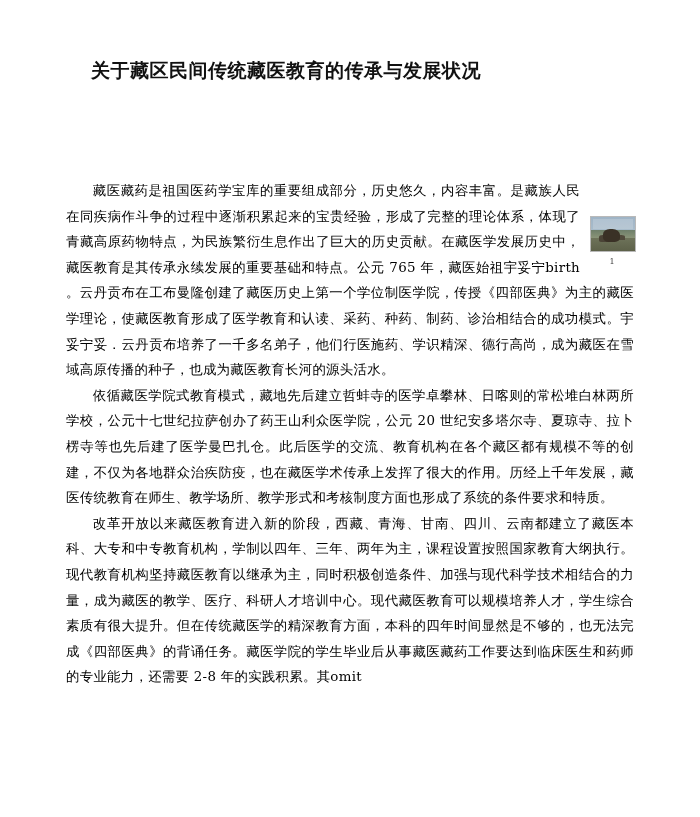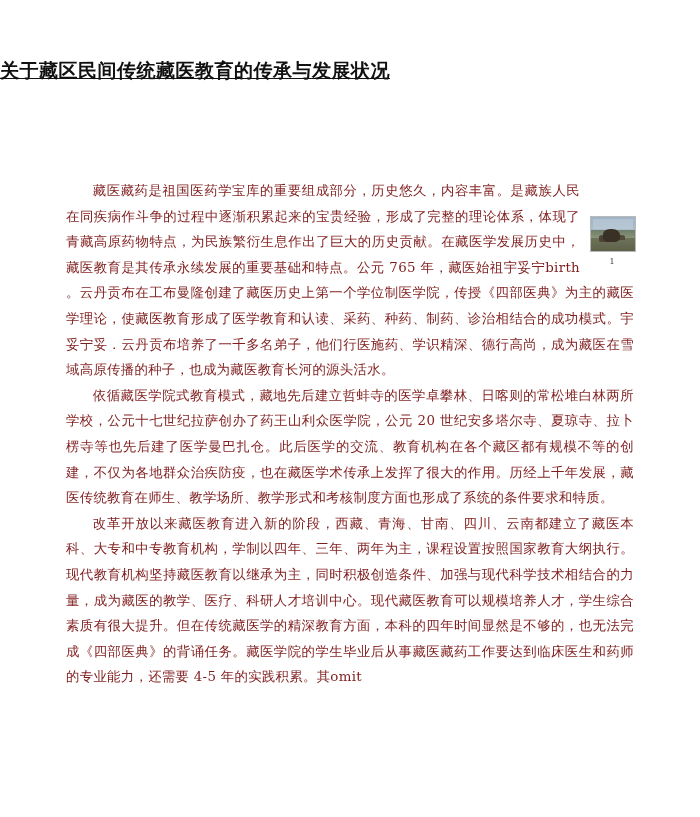--- a/index.html
+++ b/index.html
@@ -19,42 +19,41 @@
     width: 700px;
     height: 817px;
     box-sizing: border-box;
     padding: 0;
   }
   .doc-title {
     position: absolute;
     top: 58px;
     left: 0;
     width: 572px;
-    text-align: left;
+    text-align: center;
     font-size: 19px;
     font-weight: bold;
     letter-spacing: 0.5px;
     color: #111111;
     font-family: "DejaVu Serif", "Liberation Serif", serif;
-    text-decoration: underline;
   }
   .body-text {
     position: absolute;
     top: 178px;
     left: 66px;
     width: 568px;
   }
   .para {
     font-size: 13.4px;
     line-height: 25.6px;
     text-align: justify;
     text-justify: inter-ideograph;
     margin: 0 0 0 0;
     text-indent: 2em;
-    color: #7f1d1d;
+    color: #000000;
     letter-spacing: 0.3px;
   }
   
   .float-figure {
     float: right;
     width: 44px;
     height: 34px;
     margin: 38px 0 6px 10px;
     position: relative;
     shape-outside: margin-box;
@@ -105,16 +104,16 @@
 
   <div class="body-text">
 
     <div class="float-figure">
       <div class="figure-img"></div>
       <div class="figure-caption">1</div>
     </div>
 
     <p class="para">藏医藏药是祖国医药学宝库的重要组成部分，历史悠久，内容丰富。是藏族人民在同疾病作斗争的过程中逐渐积累起来的宝贵经验，形成了完整的理论体系，体现了青藏高原药物特点，为民族繁衍生息作出了巨大的历史贡献。在藏医学发展历史中，藏医教育是其传承永续发展的重要基础和特点。公元 765 年，藏医始祖宇妥宁birth 。云丹贡布在工布曼隆创建了藏医历史上第一个学位制医学院，传授《四部医典》为主的藏医学理论，使藏医教育形成了医学教育和认读、采药、种药、制药、诊治相结合的成功模式。宇妥宁妥．云丹贡布培养了一千多名弟子，他们行医施药、学识精深、德行高尚，成为藏医在雪域高原传播的种子，也成为藏医教育长河的源头活水。</p>
     <p class="para">依循藏医学院式教育模式，藏地先后建立哲蚌寺的医学卓攀林、日喀则的常松堆白林两所学校，公元十七世纪拉萨创办了药王山利众医学院，公元 20 世纪安多塔尔寺、夏琼寺、拉卜楞寺等也先后建了医学曼巴扎仓。此后医学的交流、教育机构在各个藏区都有规模不等的创建，不仅为各地群众治疾防疫，也在藏医学术传承上发挥了很大的作用。历经上千年发展，藏医传统教育在师生、教学场所、教学形式和考核制度方面也形成了系统的条件要求和特质。</p>
-    <p class="para">改革开放以来藏医教育进入新的阶段，西藏、青海、甘南、四川、云南都建立了藏医本科、大专和中专教育机构，学制以四年、三年、两年为主，课程设置按照国家教育大纲执行。现代教育机构坚持藏医教育以继承为主，同时积极创造条件、加强与现代科学技术相结合的力量，成为藏医的教学、医疗、科研人才培训中心。现代藏医教育可以规模培养人才，学生综合素质有很大提升。但在传统藏医学的精深教育方面，本科的四年时间显然是不够的，也无法完成《四部医典》的背诵任务。藏医学院的学生毕业后从事藏医藏药工作要达到临床医生和药师的专业能力，还需要 4-5 年的实践积累。其omit</p>
+    <p class="para">改革开放以来藏医教育进入新的阶段，西藏、青海、甘南、四川、云南都建立了藏医本科、大专和中专教育机构，学制以四年、三年、两年为主，课程设置按照国家教育大纲执行。现代教育机构坚持藏医教育以继承为主，同时积极创造条件、加强与现代科学技术相结合的力量，成为藏医的教学、医疗、科研人才培训中心。现代藏医教育可以规模培养人才，学生综合素质有很大提升。但在传统藏医学的精深教育方面，本科的四年时间显然是不够的，也无法完成《四部医典》的背诵任务。藏医学院的学生毕业后从事藏医藏药工作要达到临床医生和药师的专业能力，还需要 2-8 年的实践积累。其omit</p>
 
   </div>
 </div>
 
 </body></html>

